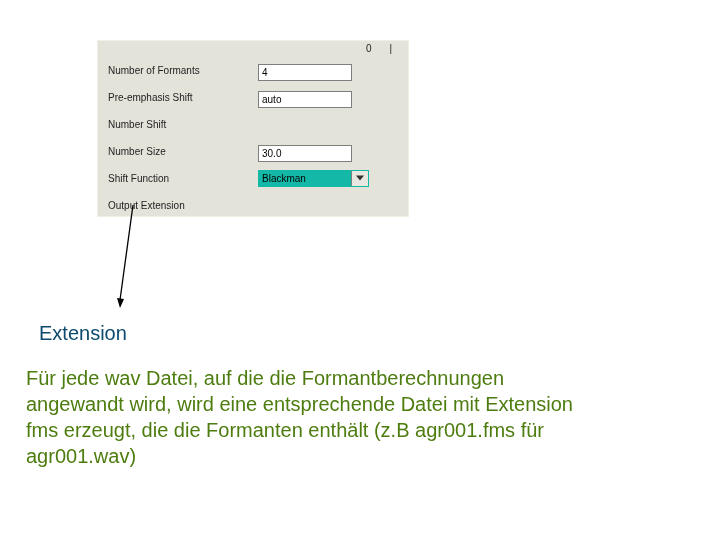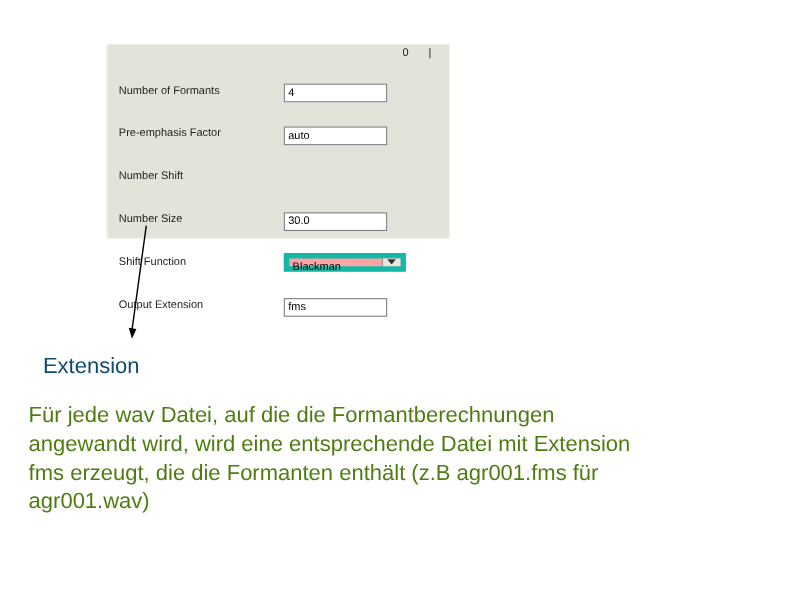--- a/index.html
+++ b/index.html
@@ -1,21 +1,21 @@
 <!DOCTYPE html>
 <html><head>
 <meta charset="utf-8">
 <style>
   html,body{margin:0;padding:0;width:720px;height:540px;background:#fff;font-family:Arial,Helvetica,sans-serif;overflow:hidden}
   .panel{position:absolute;left:97px;top:40px;width:310px;height:175px;background:#e4e3da;border:1px solid #efefe6}
-  .row{display:flex;align-items:center;height:24px;margin:15px 0}
+  .row{display:flex;align-items:center;height:24px;margin:3px 0}
   .row-label{width:150px;font-size:10px;color:#222;padding-left:10px}
   .row-field{width:94px;height:17px}
   .text-input{width:94px;height:17px;font-size:10px;border:1px solid #7e7e7e;background:#fff;padding:0 3px;box-sizing:border-box;font-family:Arial,Helvetica,sans-serif}
-  .select-wrap{display:flex;width:111px;height:17px;border:5px solid #14b8a6;background:#fca5a5;box-sizing:border-box}
+  .select-wrap{display:flex;width:111px;height:17px;border:1px solid #14b8a6;background:#14b8a6;box-sizing:border-box}
   .select-text{flex:1;font-size:10px;padding:0 3px;line-height:15px}
   .select-btn{width:16px;background:#e8e8e0;border-left:1px solid #7e7e7e;display:flex;align-items:center;justify-content:center}
   .select-btn svg{width:8px;height:6px}
   .ticks{position:absolute;left:268px;top:2px;font-size:10px;color:#222;display:flex;gap:18px}
   .arrow-line{position:absolute;left:117px;top:205px;width:20px;height:103px;pointer-events:none}
   .caption{position:absolute;left:39px;top:322px;font-size:20px;color:#0c4a6e}
   .paragraph{position:absolute;left:26px;top:365px;width:560px;font-size:20px;color:#4d7c0f;line-height:1.3}
 </style>
 </head>
 <body>
@@ -29,21 +29,21 @@
   <div style="height:14px"></div>
 
   <div class="row">
     <div class="row-label">Number of Formants</div>
     <div class="row-field">
       <input class="text-input" value="4" style="">
     </div>
   </div>
 
   <div class="row">
-    <div class="row-label">Pre-emphasis Factor</div>
+    <div class="row-label">Pre-emphasis Shift</div>
     <div class="row-field">
       <input class="text-input" value="auto" style="">
     </div>
   </div>
 
   <div class="row">
     <div class="row-label">Number Shift</div>
   </div>
 
   <div class="row">
@@ -60,23 +60,20 @@
       <div class="select-btn">
         <svg viewBox="0 0 10 6">
             <path d="M0 0 L10 0 L5 6 Z" fill="#333"></path>
           </svg>
       </div>
     </div>
   </div>
 
   <div class="row">
     <div class="row-label">Output Extension</div>
-    <div class="row-field">
-      <input class="text-input" value="fms" style="">
-    </div>
   </div>
 </div>
 
 <svg class="arrow-line" viewBox="0 0 20 103">
   <line x1="16" y1="0" x2="3" y2="95" stroke="#000" stroke-width="1.3"></line>
   <path d="M3 103 L0 93 L7 94 Z" fill="#000"></path>
 </svg>
 
 <div class="caption">Extension</div>
 

